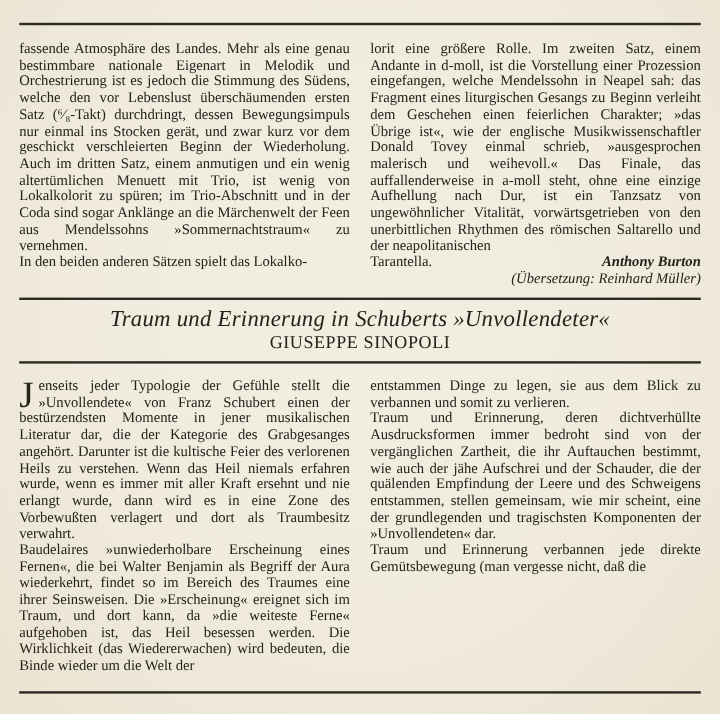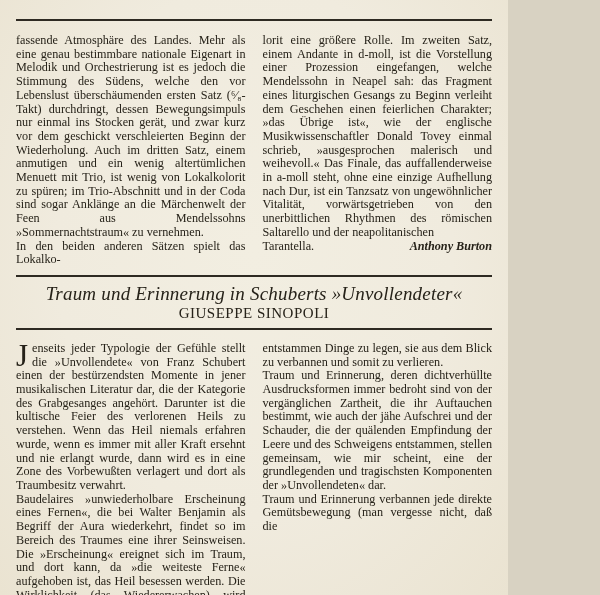--- a/index.html
+++ b/index.html
@@ -2,21 +2,21 @@
 <html lang="de"><head>
 <meta charset="utf-8">
 <style>
   html, body {
     margin: 0;
     padding: 0;
     background: #d8d2c2;
   }
   .page {
     position: relative;
-    width: 508px;
+    width: 600px;
     height: 595px;
     box-sizing: border-box;
     padding: 0 16px;
     overflow: hidden;
     background: radial-gradient(ellipse at 50% 42%, #f2eee1 0%, #f0ebde 55%, #eae3d1 100%);
     color: #262219;
     font-family: "Liberation Serif", "DejaVu Serif", serif;
   }
   .rule {
     border: none;
@@ -93,20 +93,21 @@
     <div class="col">
       <p>fassende Atmosphäre des Landes. Mehr als eine genau bestimmbare nationale Eigenart in Melodik und Orchestrierung ist es jedoch die Stimmung des Südens, welche den vor Lebenslust überschäumenden ersten Satz (⁶⁄₈-Takt) durchdringt, dessen Bewegungsimpuls nur einmal ins Stocken gerät, und zwar kurz vor dem geschickt verschleierten Beginn der Wiederholung. Auch im dritten Satz, einem anmutigen und ein wenig altertümlichen Menuett mit Trio, ist wenig von Lokalkolorit zu spüren; im Trio-Abschnitt und in der Coda sind sogar Anklänge an die Märchenwelt der Feen aus Mendelssohns »Sommernachtstraum« zu vernehmen.</p>
       <p>In den beiden anderen Sätzen spielt das Lokalko-</p>
     </div>
     <div class="col">
       <p>lorit eine größere Rolle. Im zweiten Satz, einem Andante in d-moll, ist die Vorstellung einer Prozession eingefangen, welche Mendelssohn in Neapel sah: das Fragment eines liturgischen Gesangs zu Beginn verleiht dem Geschehen einen feierlichen Charakter; »das Übrige ist«, wie der englische Musikwissenschaftler Donald Tovey einmal schrieb, »ausgesprochen malerisch und weihevoll.« Das Finale, das auffallenderweise in a-moll steht, ohne eine einzige Aufhellung nach Dur, ist ein Tanzsatz von ungewöhnlicher Vitalität, vorwärtsgetrieben von den unerbittlichen Rhythmen des römischen Saltarello und der neapolitanischen</p>
       <div class="attrib-row">
         <span>Tarantella.</span>
         <span class="author-name">Anthony Burton</span>
       </div>
+      <div class="translation-credit">(Übersetzung: Reinhard Müller)</div>
     </div>
   </section>
 
   <header class="heading-block">
     <h1 class="article-title">Traum und Erinnerung in Schuberts »Unvollendeter«</h1>
     <div class="article-byline">GIUSEPPE SINOPOLI</div>
   </header>
 
   <section class="columns main-section">
     <div class="col">

